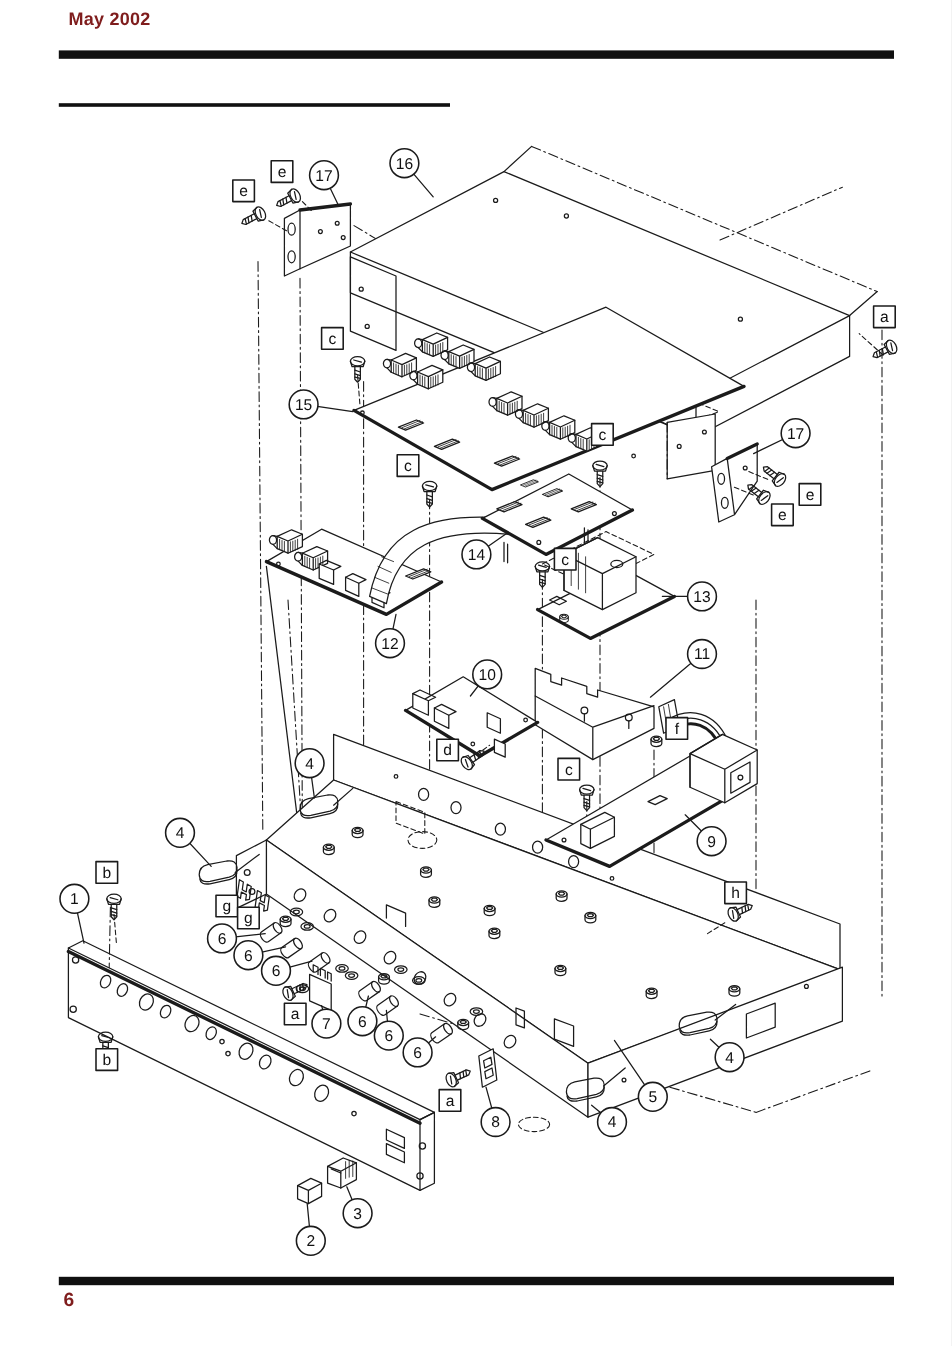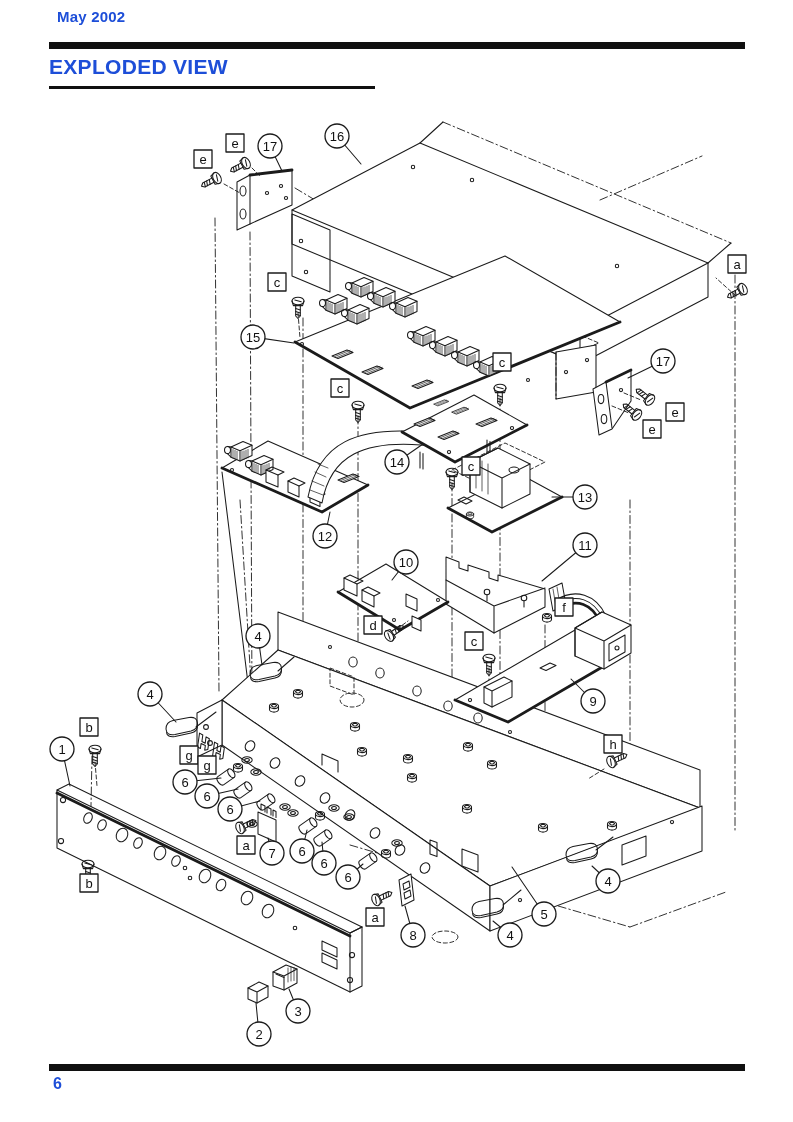--- a/index.html
+++ b/index.html
@@ -1,17 +1,17 @@
 <!DOCTYPE html>
 <html><head>
 <meta charset="utf-8">
 <style>
   html,body{margin:0;padding:0;background:#e8e8e8;}
   .sheet{position:relative;width:793px;height:1122px;background:#ffffff;margin:0 auto;overflow:hidden;
-         font-family:"Liberation Sans",sans-serif;color:#1d4ed8;}
+         font-family:"Liberation Sans",sans-serif;color:#7f1d1d;}
   .hdr-date{position:absolute;left:57px;top:8px;font-size:15px;font-weight:bold;letter-spacing:.2px;}
   .rule-top{position:absolute;left:49px;top:42px;width:696px;height:7px;background:#101010;}
   .sec-title{position:absolute;left:49px;top:55px;font-size:21px;font-weight:bold;letter-spacing:.3px;}
   .title-rule{position:absolute;left:49px;top:86px;width:326px;height:3px;background:#101010;}
   .rule-bottom{position:absolute;left:49px;top:1064px;width:696px;height:7px;background:#101010;}
   .page-num{position:absolute;left:53px;top:1075px;font-size:16px;font-weight:bold;}
   svg#art{position:absolute;left:0;top:0;}
   #art *{fill:none;stroke:#1b1b1b;stroke-width:1.05;stroke-linejoin:round;stroke-linecap:round;}
   #art .fw{fill:#ffffff;}
   #art .thk{stroke-width:2.8;}
@@ -23,21 +23,20 @@
   #art text{stroke:none;fill:#111;font-family:"Liberation Sans",sans-serif;text-anchor:middle;}
   #art text.cnum{font-size:13px;}
   #art text.clet{font-size:13px;}
 </style>
 </head>
 <body>
 
 <div class="sheet">
   <div class="hdr-date">May 2002</div>
   <div class="rule-top"></div>
-  <div class="sec-title">EXPLODED VIEW</div>
   <div class="title-rule"></div>
 
   <svg id="art" width="793" height="1122" viewBox="0 0 793 1122">
     <defs>
       <g id="screw">
         <ellipse cx="0" cy="0" rx="6" ry="3.8"></ellipse>
         <path d="M-6,0 L-4.6,4.6 L4.6,4.6 L6,0"></path>
         <path d="M-2.3,4.6 L-2.3,15 L0,17.5 L2.3,15 L2.3,4.6"></path>
         <line x1="-2.3" y1="7.5" x2="2.3" y2="9"></line>
         <line x1="-2.3" y1="10.5" x2="2.3" y2="12"></line>

